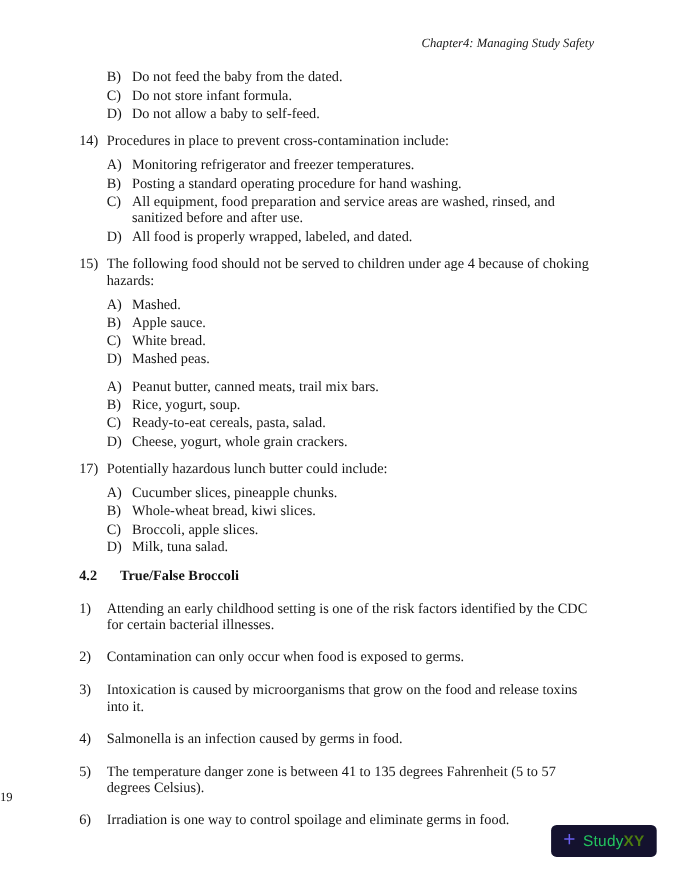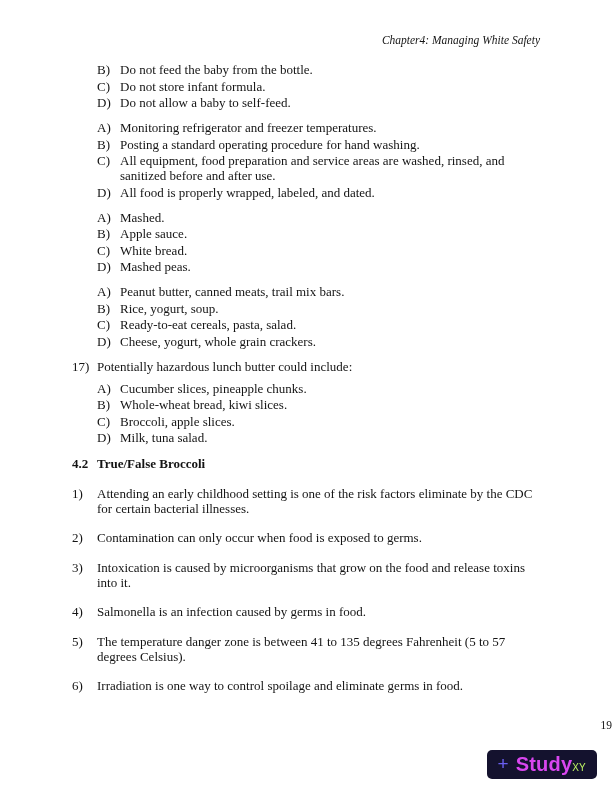--- a/index.html
+++ b/index.html
@@ -17,63 +17,67 @@
   .content { position: absolute; top: 62px; left: 72px; width: 470px; }
   .row { display: flex; align-items: flex-start; font-size: 13px; line-height: 15px; }
   .num { flex: 0 0 25px; }
   .text { flex: 1; }
   .opt { margin-left: 25px; }
   .opt + .opt { margin-top: 1.5px; }
   .letter { flex: 0 0 23px; }
   .options { margin-top: 7px; }
   .question { margin-top: 10px; }
   .intro { margin-bottom: 3px; }
-  .section-heading { margin-top: 11px; font-weight: bold; }
+  .section-heading { margin-top: 11px; font-weight: bold; gap: 12px; }
   .tf-item { margin-top: 14.5px; }
   .footer {
-    position: absolute; top: 719px; left: 0; width: 612px;
-    text-align: right; font-size: 11.5px;
+    position: absolute; top: 719px; left: 0; width: 520px;
+    text-align: left; font-size: 11.5px;
   }
   .brand {
     position: absolute; right: 15px; bottom: 13px; height: 29px; padding: 0 11px;
     background: var(--brand-bg); border-radius: 5px;
     display: flex; align-items: center; gap: 7px;
     font-family: "Liberation Sans", sans-serif;
   }
   .plus { color: var(--brand-accent); font-size: 19px; line-height: 1; transform: translateY(-1px); }
-  .study { color: #d946ef; font-weight: 700; font-size: 20px; letter-spacing: 0.2px; }
-  .xy { color: #bef264; font-weight: 400; font-size: 10px; letter-spacing: 0.2px; }
+  .study { color: #22c55e; font-weight: 400; font-size: 14px; letter-spacing: 0.2px; }
+  .xy { color: #4d7c0f; font-weight: 700; font-size: 14px; letter-spacing: 0.2px; }
 </style>
 </head>
 <body>
 
 <div class="page">
 
   <div class="header">
-    <span>Chapter4:  Managing White Safety</span>
+    <span>Chapter4:  Managing Study Safety</span>
   </div>
 
   <div class="content">
 
     <div class="intro">
       <div class="row opt">
         <span class="letter">B)</span>
-        <span class="text">Do not feed the baby from the bottle.</span>
+        <span class="text">Do not feed the baby from the dated.</span>
       </div>
       <div class="row opt">
         <span class="letter">C)</span>
         <span class="text">Do not store infant formula.</span>
       </div>
       <div class="row opt">
         <span class="letter">D)</span>
         <span class="text">Do not allow a baby to self-feed.</span>
       </div>
     </div>
 
     <section class="question">
+      <div class="row">
+        <span class="num">14)</span>
+        <span class="text">Procedures in place to prevent cross-contamination include:</span>
+      </div>
       <div class="options">
         <div class="row opt">
           <span class="letter">A)</span>
           <span class="text">Monitoring refrigerator and freezer temperatures.</span>
         </div>
         <div class="row opt">
           <span class="letter">B)</span>
           <span class="text">Posting a standard operating procedure for hand washing.</span>
         </div>
         <div class="row opt">
@@ -81,20 +85,24 @@
           <span class="text">All equipment, food preparation and service areas are washed, rinsed, and sanitized before and after use.</span>
         </div>
         <div class="row opt">
           <span class="letter">D)</span>
           <span class="text">All food is properly wrapped, labeled, and dated.</span>
         </div>
       </div>
     </section>
 
     <section class="question">
+      <div class="row">
+        <span class="num">15)</span>
+        <span class="text">The following food should not be served to children under age 4 because of choking hazards:</span>
+      </div>
       <div class="options">
         <div class="row opt">
           <span class="letter">A)</span>
           <span class="text">Mashed.</span>
         </div>
         <div class="row opt">
           <span class="letter">B)</span>
           <span class="text">Apple sauce.</span>
         </div>
         <div class="row opt">
@@ -154,21 +162,21 @@
       </div>
     </section>
 
     <div class="row section-heading">
       <span class="num">4.2</span>
       <span class="text">True/False Broccoli</span>
     </div>
 
     <div class="row tf-item">
       <span class="num">1)</span>
-      <span class="text">Attending an early childhood setting is one of the risk factors eliminate by the CDC for certain bacterial illnesses.</span>
+      <span class="text">Attending an early childhood setting is one of the risk factors identified by the CDC for certain bacterial illnesses.</span>
     </div>
     <div class="row tf-item">
       <span class="num">2)</span>
       <span class="text">Contamination can only occur when food is exposed to germs.</span>
     </div>
     <div class="row tf-item">
       <span class="num">3)</span>
       <span class="text">Intoxication is caused by microorganisms that grow on the food and release toxins into it.</span>
     </div>
     <div class="row tf-item">

